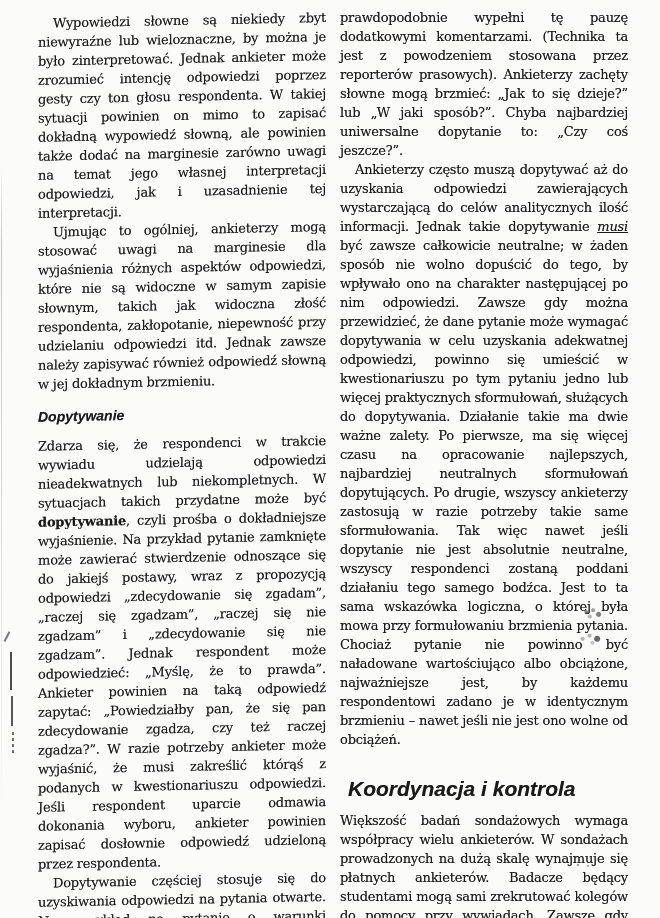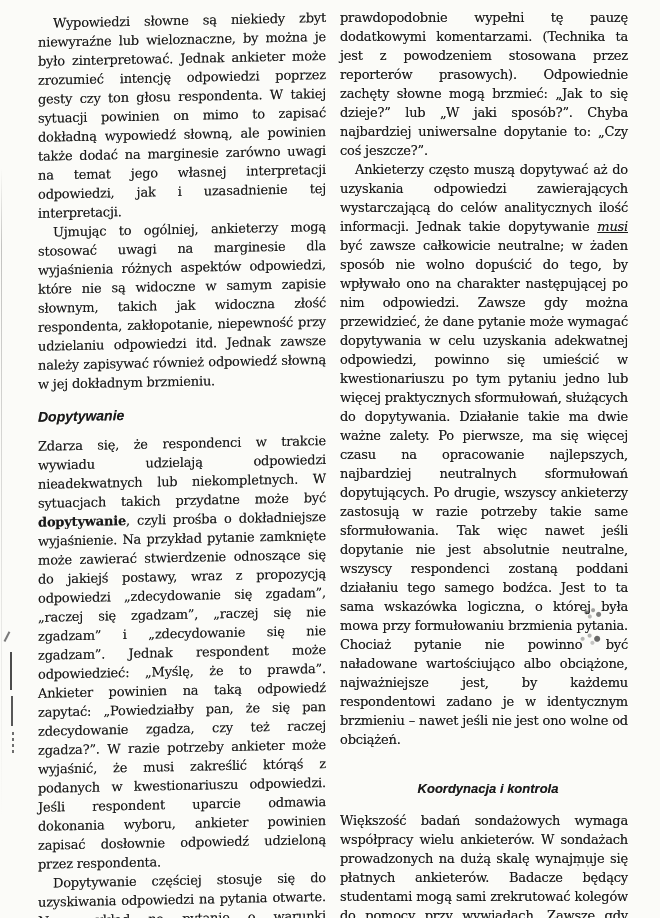--- a/index.html
+++ b/index.html
@@ -36,23 +36,23 @@
     font-weight:600;
     font-size:14px;
     letter-spacing:0;
     text-align:left;
     margin:14px 0 10px 0;
   }
   .main-heading {
     font-family:"Liberation Sans", sans-serif;
     font-style:italic;
     font-weight:700;
-    font-size:13px;
+    font-size:21px;
     letter-spacing:0;
-    text-align:center;
+    text-align:left;
     margin:30px 0 13px 8px;
   }
   .bold-term { font-weight:700; }
   .ital { font-style:italic;text-decoration:underline; }
 
   
   .spine-shadow {
     position:absolute; left:1px; top:168px; width:1px; height:650px;
     background:linear-gradient(180deg, rgba(90,90,90,0) 0%, rgba(90,90,90,0.35) 12%, rgba(90,90,90,0.18) 55%, rgba(90,90,90,0) 100%);
   }
@@ -94,21 +94,21 @@
 
     <div class="col col-left">
       <p class="para indent">Wypowiedzi słowne są niekiedy zbyt niewyraźne lub wieloznaczne, by można je było zinterpretować. Jednak ankieter może zrozumieć intencję odpowiedzi poprzez gesty czy ton głosu respondenta. W takiej sytuacji powinien on mimo to zapisać dokładną wypowiedź słowną, ale powinien także dodać na marginesie zarówno uwagi na temat jego własnej interpretacji odpowiedzi, jak i uzasadnienie tej interpretacji.</p>
       <p class="para indent">Ujmując to ogólniej, ankieterzy mogą stosować uwagi na marginesie dla wyjaśnienia różnych aspektów odpowiedzi, które nie są widoczne w samym zapisie słownym, takich jak widoczna złość respondenta, zakłopotanie, niepewność przy udzielaniu odpowiedzi itd. Jednak zawsze należy zapisywać również odpowiedź słowną w jej dokładnym brzmieniu.</p>
       <h3 class="subheading">Dopytywanie</h3>
       <p class="para"><span>Zdarza się, że respondenci w trakcie wywiadu udzielają odpowiedzi nieadekwatnych lub niekompletnych. W sytuacjach takich przydatne może być </span><b class="bold-term">dopytywanie</b><span>, czyli prośba o dokładniejsze wyjaśnienie. Na przykład pytanie zamknięte może zawierać stwierdzenie odnoszące się do jakiejś postawy, wraz z propozycją odpowiedzi „zdecydowanie się zgadam”, „raczej się zgadzam”, „raczej się nie zgadzam” i „zdecydowanie się nie zgadzam”. Jednak respondent może odpowiedzieć: „Myślę, że to prawda”. Ankieter powinien na taką odpowiedź zapytać: „Powiedziałby pan, że się pan zdecydowanie zgadza, czy też raczej zgadza?”. W razie potrzeby ankieter może wyjaśnić, że musi zakreślić którąś z podanych w kwestionariuszu odpowiedzi. Jeśli respondent uparcie odmawia dokonania wyboru, ankieter powinien zapisać dosłownie odpowiedź udzieloną przez respondenta.</span></p>
       <p class="para indent">Dopytywanie częściej stosuje się do uzyskiwania odpowiedzi na pytania otwarte. Na przykład na pytanie o warunki komunikacyjne respondent mógłby po prostu odpowiedzieć „fatalne”. Ankieter powinien uzyskać dokładniejsze wyjaśnienie tej odpowiedzi poprzez różne dodatkowe pytania. Niekiedy najlepszym dopytaniem jest cisza; gdy ankieter siedzi cicho z uniesionym ołówkiem, respondent</p>
     </div>
 
     <div class="col col-right">
-      <p class="para">prawdopodobnie wypełni tę pauzę dodatkowymi komentarzami. (Technika ta jest z powodzeniem stosowana przez reporterów prasowych). Odpowiednie zachęty słowne mogą brzmieć: „Jak to się dzieje?” lub „W jaki sposób?”. Chyba najbardziej uniwersalne dopytanie to: „Czy coś jeszcze?”.</p>
+      <p class="para">prawdopodobnie wypełni tę pauzę dodatkowymi komentarzami. (Technika ta jest z powodzeniem stosowana przez reporterów prasowych). Ankieterzy zachęty słowne mogą brzmieć: „Jak to się dzieje?” lub „W jaki sposób?”. Chyba najbardziej uniwersalne dopytanie to: „Czy coś jeszcze?”.</p>
       <p class="para indent"><span>Ankieterzy często muszą dopytywać aż do uzyskania odpowiedzi zawierających wystarczającą do celów analitycznych ilość informacji. Jednak takie dopytywanie </span><i class="ital">musi</i><span> być zawsze całkowicie neutralne; w żaden sposób nie wolno dopuścić do tego, by wpływało ono na charakter następującej po nim odpowiedzi. Zawsze gdy można przewidzieć, że dane pytanie może wymagać dopytywania w celu uzyskania adekwatnej odpowiedzi, powinno się umieścić w kwestionariuszu po tym pytaniu jedno lub więcej praktycznych sformułowań, służących do dopytywania. Działanie takie ma dwie ważne zalety. Po pierwsze, ma się więcej czasu na opracowanie najlepszych, najbardziej neutralnych sformułowań dopytujących. Po drugie, wszyscy ankieterzy zastosują w razie potrzeby takie same sformułowania. Tak więc nawet jeśli dopytanie nie jest absolutnie neutralne, wszyscy respondenci zostaną poddani działaniu tego samego bodźca. Jest to ta sama wskazówka logiczna, o której była mowa przy formułowaniu brzmienia pytania. Chociaż pytanie nie powinno być naładowane wartościująco albo obciążone, najważniejsze jest, by każdemu respondentowi zadano je w identycznym brzmieniu – nawet jeśli nie jest ono wolne od obciążeń.</span></p>
       <h2 class="main-heading">Koordynacja i kontrola</h2>
       <p class="para">Większość badań sondażowych wymaga współpracy wielu ankieterów. W sondażach prowadzonych na dużą skalę wynajmuje się płatnych ankieterów. Badacze będący studentami mogą sami zrekrutować kolegów do pomocy przy wywiadach. Zawsze gdy angażuje się do wywiadów więcej niż jednego ankietera, praca ankieterów musi być starannie kontrolowana. Ta kontrola ma dwa aspekty: szkolenie ankieterów oraz nadzór nad nimi po rozpoczęciu przez nich pracy.</p>
     </div>
 
   </div>
 
   <div class="spine-shadow"></div>
   <div class="margin-slash"></div>
   <div class="margin-line-1"></div>

